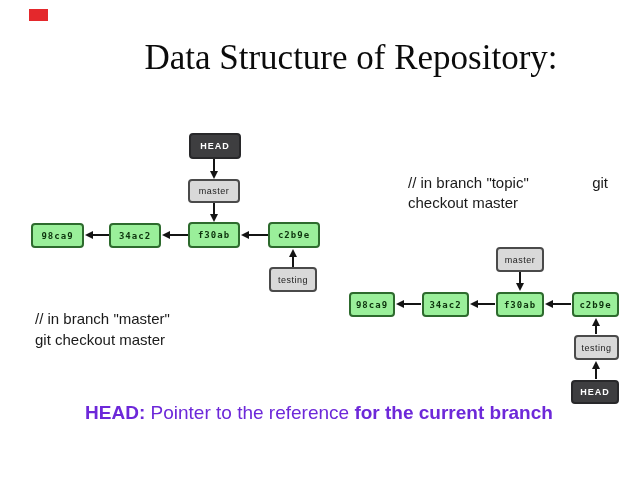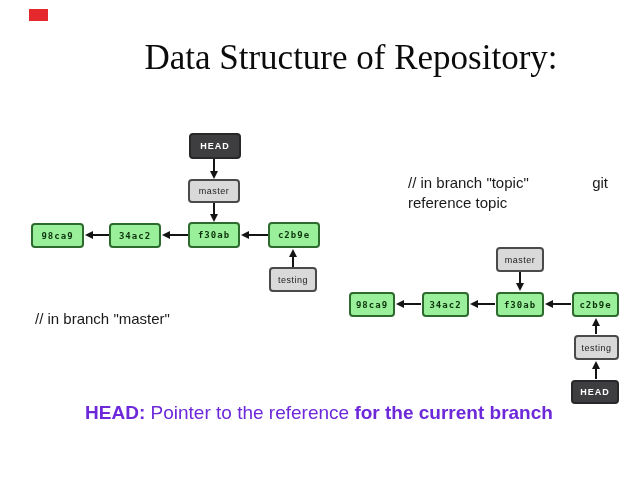--- a/index.html
+++ b/index.html
@@ -129,21 +129,24 @@
       </div>
     </div>
   </div>
 
 <div class="annot annot-topic">
   <div class="row1">
     <span>// in branch "topic"</span>
     <b>git</b>
   </div>
   <div>
-    <b>reference topic</b>
+    <b>checkout master</b>
   </div>
 </div>
 
 <div class="annot annot-master">
   <div>// in branch "master"</div>
+  <div>
+    <b>git checkout master</b>
+  </div>
 </div>
 
 <div class="caption"><b>HEAD:</b><span> Pointer to the reference </span><b>for the current branch</b></div>
 
 </body></html>

